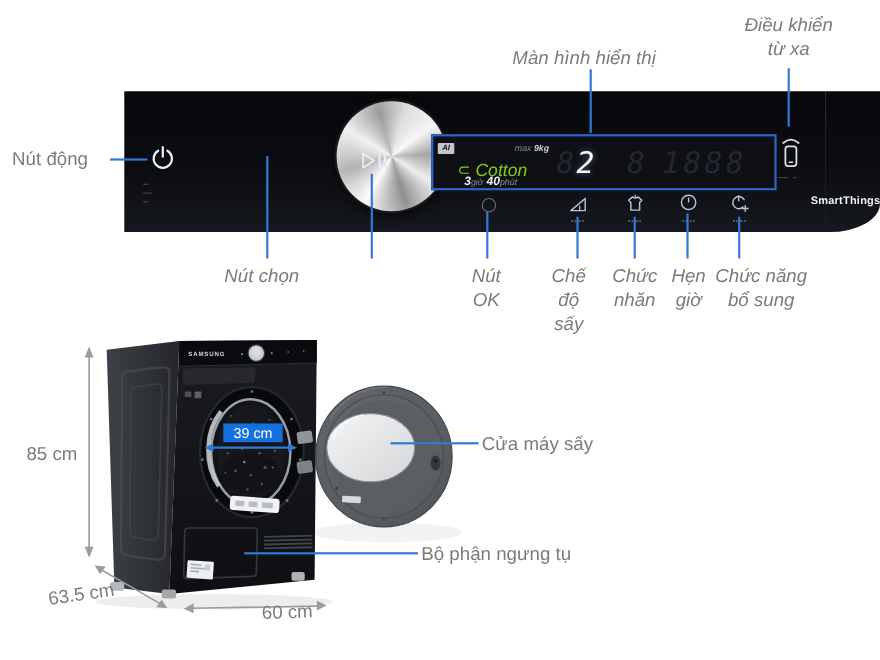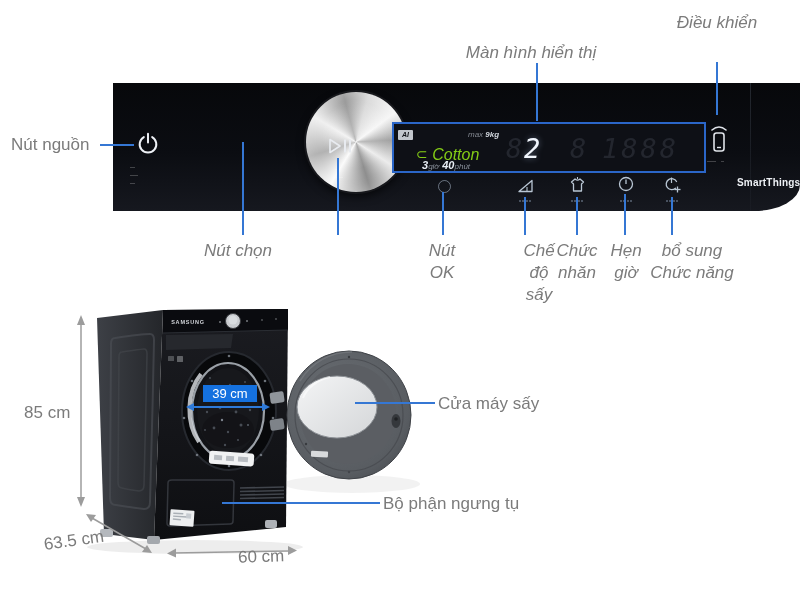--- a/index.html
+++ b/index.html
@@ -126,48 +126,49 @@
   <div class="vline" style="left:536px;top:63px;height:58px"></div>
   <div class="vline" style="left:716px;top:62px;height:53px"></div>
   <div class="vline" style="left:242px;top:142px;height:93px"></div>
   <div class="vline" style="left:337px;top:158px;height:77px"></div>
   <div class="vline" style="left:442px;top:192px;height:43px"></div>
   <div class="vline" style="left:524px;top:197px;height:38px"></div>
   <div class="vline" style="left:576px;top:197px;height:38px"></div>
   <div class="vline" style="left:624px;top:194px;height:41px"></div>
   <div class="vline" style="left:671px;top:197px;height:38px"></div>
 
-  <div class="lbl" style="left:11px;top:134px">Nút nguồn</div>
+  <div class="lbl" style="left:11px;top:134px">Nút động</div>
   <div class="lbl center" style="left:431px;top:42px;width:200px">Màn hình hiển thị</div>
   <div class="lbl center" style="left:657px;top:12px;width:120px">
     <span>Điều khiển</span>
+    <span>từ xa</span>
   </div>
   <div class="lbl center" style="left:178px;top:240px;width:120px">
     <span>Nút chọn</span>
   </div>
   <div class="lbl center" style="left:412px;top:240px;width:60px">
     <span>Nút</span>
     <span>OK</span>
   </div>
-  <div class="lbl center" style="left:509px;top:240px;width:60px">
+  <div class="lbl center" style="left:487px;top:240px;width:60px">
     <span>Chế</span>
     <span>độ</span>
     <span>sấy</span>
   </div>
   <div class="lbl center" style="left:547px;top:240px;width:60px">
     <span>Chức</span>
     <span>nhăn</span>
   </div>
   <div class="lbl center" style="left:596px;top:240px;width:60px">
     <span>Hẹn</span>
     <span>giờ</span>
   </div>
   <div class="lbl center" style="left:632px;top:240px;width:120px">
+    <span>Chức năng</span>
     <span>bổ sung</span>
-    <span>Chức năng</span>
   </div>
 
   <svg class="abs" style="left:0;top:0" width="800" height="600" viewBox="0 0 800 600">
     <defs>
       <linearGradient id="sideG" x1="0" y1="0" x2="1" y2="0">
         <stop offset="0" stop-color="#3d4046"></stop>
           <stop offset="1" stop-color="#24262a"></stop>
       </linearGradient>
       <linearGradient id="frontG" x1="0" y1="0" x2="0" y2="1">
         <stop offset="0" stop-color="#1b1c21"></stop>

